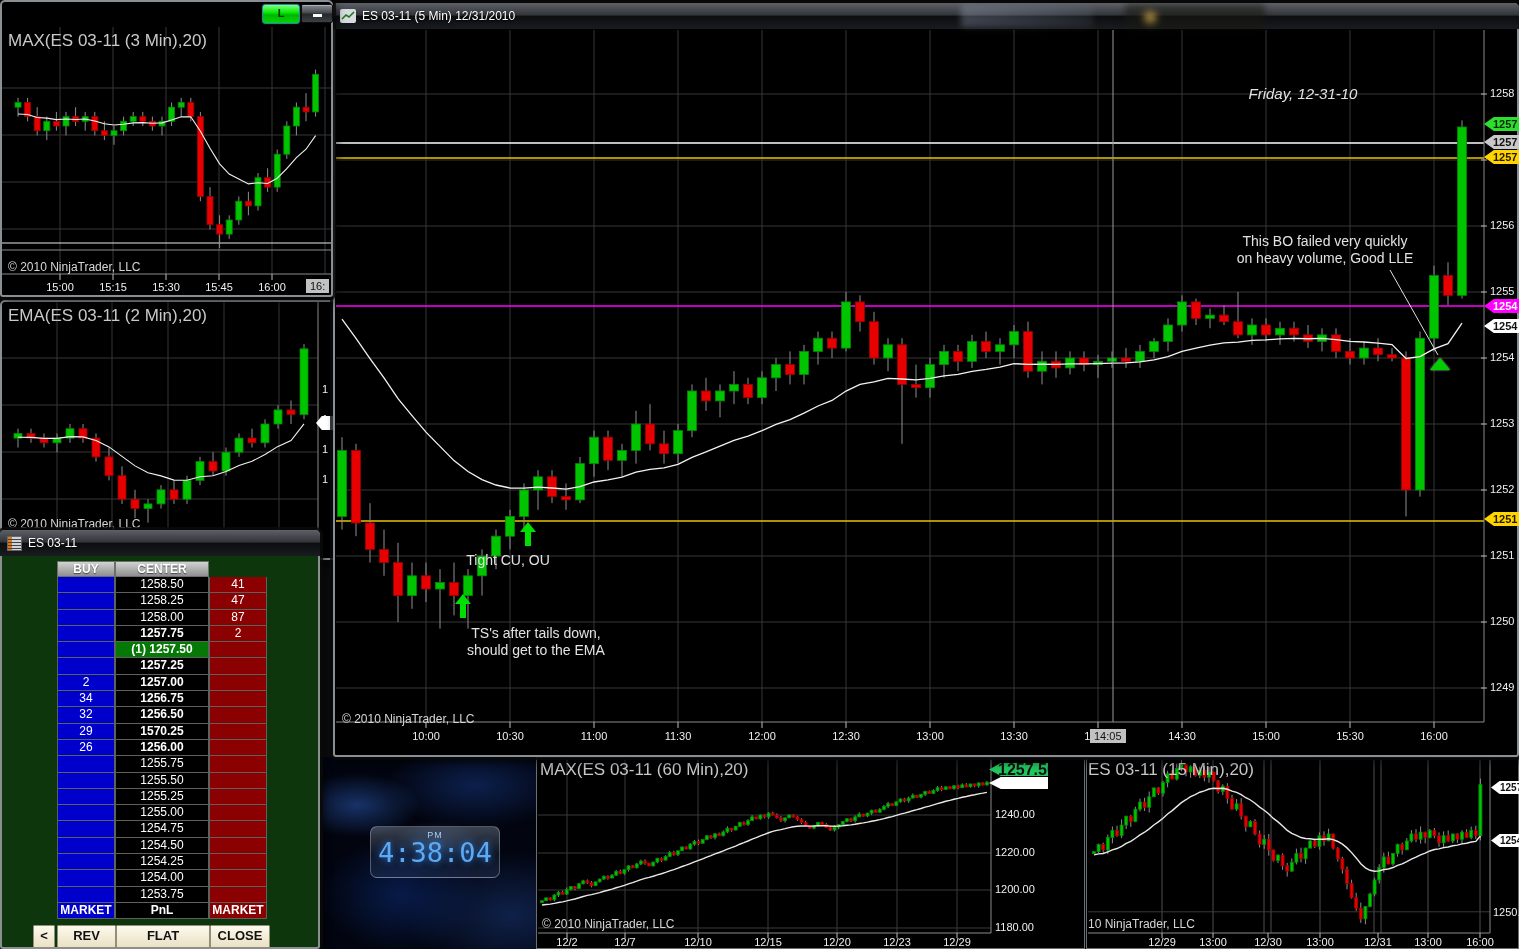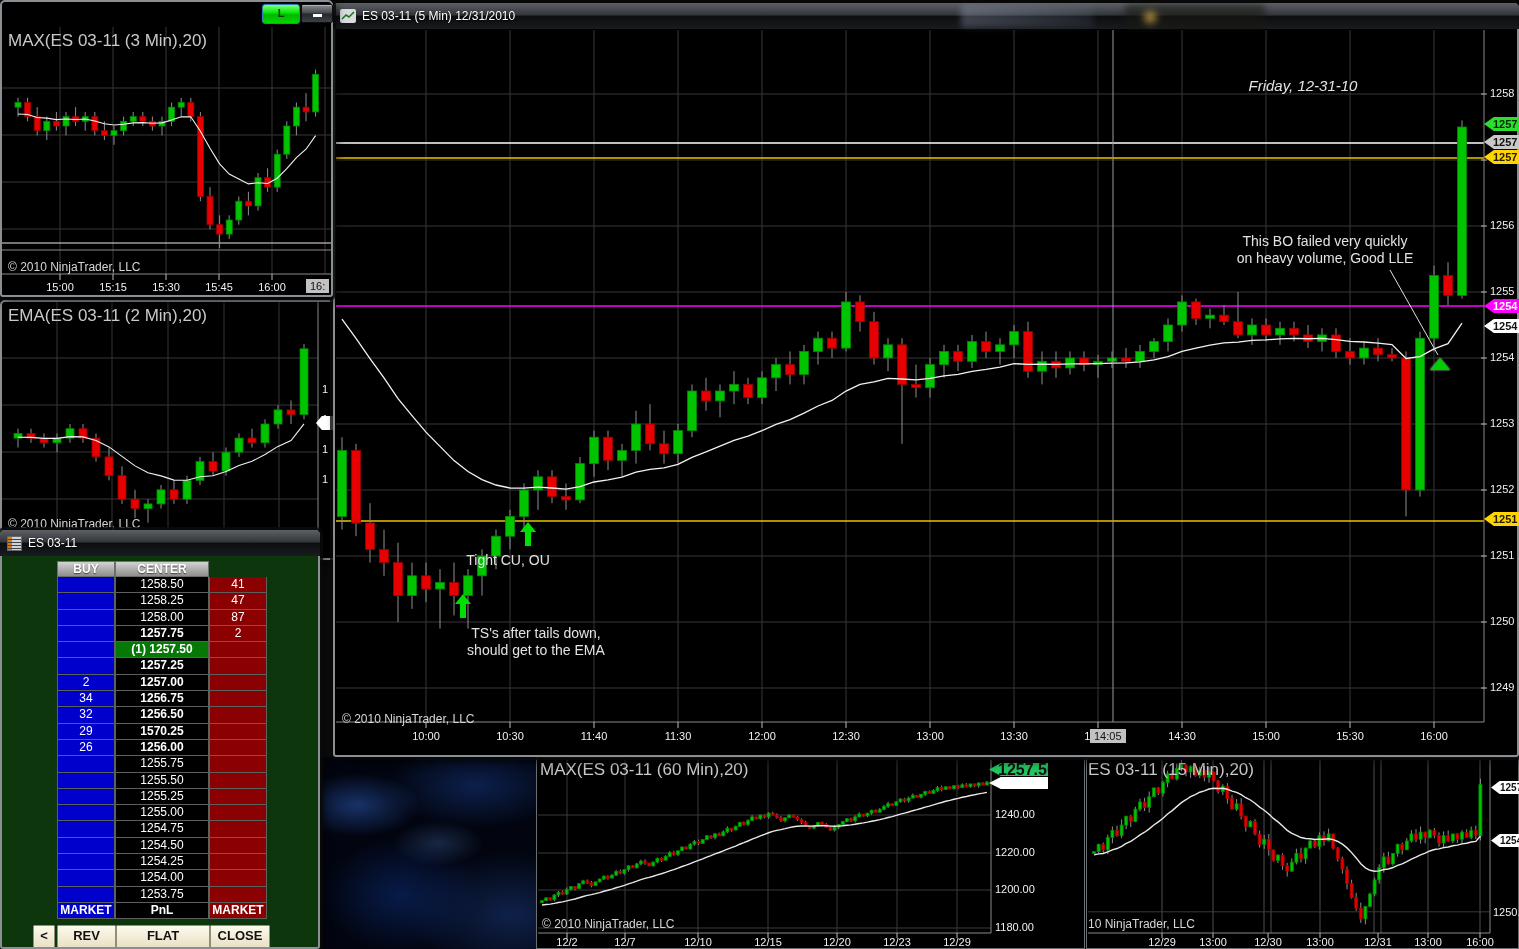--- a/index.html
+++ b/index.html
@@ -78,20 +78,24 @@
   .blurwin{position:absolute;filter:blur(3px);z-index:31;border-radius:3px;}
 </style>
 </head>
 <body>
 
 <div id="screen">
 
   <div id="wallpaper"></div>
   <div id="strip"></div>
 
+  <div id="clock">
+    <div class="period">PM</div>
+    <div class="time">4:38:04</div>
+  </div>
 
   <div class="window" id="win2" style="left:0;top:300;top:300px;width:370px;height:260px;z-index:2;">
     <svg class="chart" id="svg2" width="333" height="260">
         <line x1="57" y1="2" x2="57" y2="258" stroke="#373737" stroke-width="1"></line>
         <line x1="112" y1="2" x2="112" y2="258" stroke="#373737" stroke-width="1"></line>
         <line x1="168" y1="2" x2="168" y2="258" stroke="#373737" stroke-width="1"></line>
         <line x1="224" y1="2" x2="224" y2="258" stroke="#373737" stroke-width="1"></line>
         <line x1="279" y1="2" x2="279" y2="258" stroke="#373737" stroke-width="1"></line>
         <line x1="2" y1="58" x2="318" y2="58" stroke="#373737" stroke-width="1"></line>
         <line x1="2" y1="105" x2="318" y2="105" stroke="#373737" stroke-width="1"></line>
@@ -614,39 +618,39 @@
       </svg>
       <span class="title-text">ES 03-11 (5 Min)  12/31/2010</span>
       <div class="blurwin" style="left:628px;top:2px;width:132px;height:22px;background:linear-gradient(90deg,rgba(175,185,215,.30),rgba(120,130,160,.14));"></div>
       <div class="blurwin" style="left:792px;top:1px;width:140px;height:24px;background:radial-gradient(circle 12px at 18% 55%,rgba(230,190,90,.85),rgba(120,90,30,.25) 70%,transparent 75%),rgba(25,25,18,.55);"></div>
     </div>
     <div class="lbtn" style="left:1075px;">L</div>
     <div class="wbtn" style="left:1117px;width:26px;"><span class="glyph-min"></span></div>
     <div class="wbtn" style="left:1145px;width:26px;"><span class="glyph-max"></span></div>
     <div class="wbtn redx" style="left:1173px;width:26px;">✕</div>
 
-    <div class="anno italic" style="left:870px;top:74px;width:200px;">Friday, 12-31-10</div>
+    <div class="anno italic" style="left:870px;top:82px;width:200px;">Friday, 12-31-10</div>
     <div class="anno" style="left:872px;top:230px;width:240px;">
       <div>This BO failed very quickly</div>
       <div>on heavy volume, Good LLE</div>
     </div>
     <div class="anno" style="left:115px;top:549px;width:120px;">Tight CU, OU</div>
     <div class="anno" style="left:118px;top:622px;width:170px;">
       <div>TS's after tails down,</div>
       <div>should get to the EMA</div>
     </div>
     <div class="up-arrow" style="left:187px;top:519px;"></div>
     <div class="up-arrow" style="left:122px;top:591px;"></div>
     <div class="tri-marker" style="left:1097px;top:355px;"></div>
 
     <div class="copyright" style="left:9px;top:709px;">© 2010 NinjaTrader, LLC</div>
     <div id="lab5">
         <span class="tick-label" style="left: 93px; top: 727px;">10:00</span>
         <span class="tick-label" style="left: 177px; top: 727px;">10:30</span>
-        <span class="tick-label" style="left: 261px; top: 727px;">11:40</span>
+        <span class="tick-label" style="left: 261px; top: 727px;">11:00</span>
         <span class="tick-label" style="left: 345px; top: 727px;">11:30</span>
         <span class="tick-label" style="left: 429px; top: 727px;">12:00</span>
         <span class="tick-label" style="left: 513px; top: 727px;">12:30</span>
         <span class="tick-label" style="left: 597px; top: 727px;">13:00</span>
         <span class="tick-label" style="left: 681px; top: 727px;">13:30</span>
         <span class="tick-label" style="left: 765px; top: 727px;">14:00</span>
         <span class="tick-label" style="left: 849px; top: 727px;">14:30</span>
         <span class="tick-label" style="left: 933px; top: 727px;">15:00</span>
         <span class="tick-label" style="left: 1017px; top: 727px;">15:30</span>
         <span class="tick-label" style="left: 1101px; top: 727px;">16:00</span>

